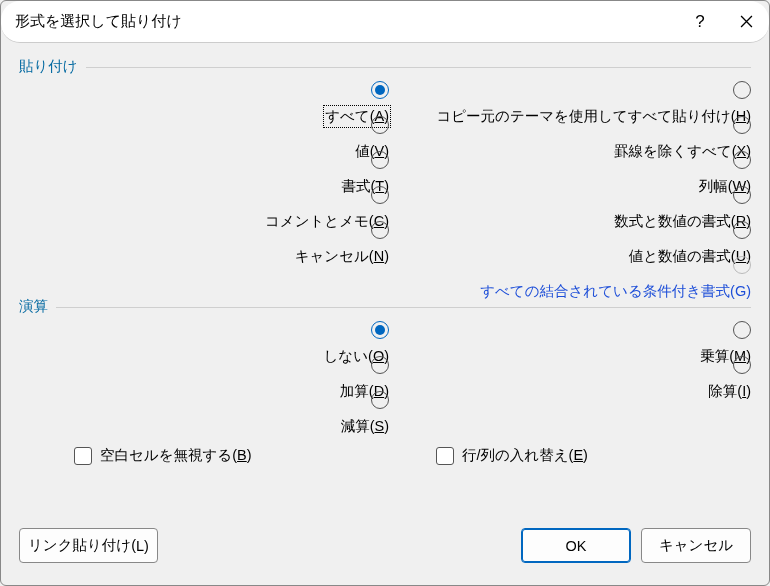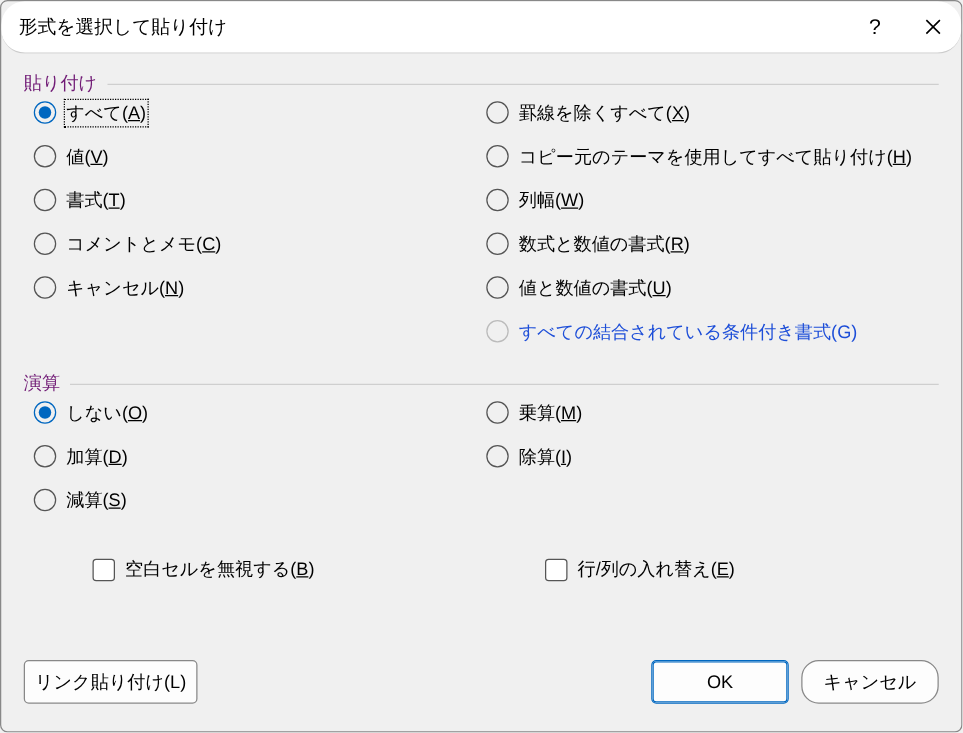--- a/index.html
+++ b/index.html
@@ -50,41 +50,42 @@
     position: relative;
     height: 20px;
     margin-bottom: 4px;
   }
   .group-header .label {
     position: absolute;
     left: 0; top: 0;
     background: #f0f0f0;
     padding-right: 8px;
     font-size: 14.5px;
-    color: #701a75;
+    color: #0369a1;
   }
   .group-header .line {
     position: absolute;
     left: 0; right: 0;
     top: 10px;
     height: 1px;
     background: #cfcfcf;
   }
   .options {
     display: grid;
     grid-template-columns: 1fr 1fr;
     column-gap: 0px;
     padding-left: 8px;
   }
   .radio-row {
     display: flex;
-    align-items: flex-start;
+    align-items: flex-end;
     height: 35px;
     gap: 8px;
     cursor: pointer;
+    flex-direction: column;
   }
   .radio-row.disabled { color: #1d4ed8; cursor: default; }
   .radio-circle {
     width: 18px; height: 18px;
     border: 1px solid #555;
     border-radius: 50%;
     display: flex; align-items: center; justify-content: center;
     flex: 0 0 auto;
   }
   .radio-row.selected .radio-circle {
@@ -145,21 +146,21 @@
     display: inline-flex;
     align-items: center;
     justify-content: center;
     white-space: nowrap;
   }
   .btn.ok {
     border: 1px solid #0067c0;
     box-shadow: inset 0 0 0 1px #0067c0;
     width: 110px;
   }
-  .btn.cancel { width: 110px; border-radius: 14px; }
+  .btn.cancel { width: 110px; }
   .spacer { flex: 1; }
 </style>
 </head>
 <body>
 
 <div class="window">
 
   <div class="titlebar">
     <div class="title">形式を選択して貼り付け</div>
     <div class="help">?</div>
@@ -198,25 +199,25 @@
               <span class="radio-label"><span>コメントとメモ(</span><span class="ul">C</span><span>)</span></span>
             </div>
             <div class="radio-row">
               <div class="radio-circle"></div>
               <span class="radio-label"><span>キャンセル(</span><span class="ul">N</span><span>)</span></span>
             </div>
           </div>
         <div id="paste-right">
             <div class="radio-row">
               <div class="radio-circle"></div>
+              <span class="radio-label"><span>コピー元のテーマを使用してすべて貼り付け(</span><span class="ul">H</span><span>)</span></span>
+            </div>
+            <div class="radio-row">
+              <div class="radio-circle"></div>
               <span class="radio-label"><span>罫線を除くすべて(</span><span class="ul">X</span><span>)</span></span>
-            </div>
-            <div class="radio-row">
-              <div class="radio-circle"></div>
-              <span class="radio-label"><span>コピー元のテーマを使用してすべて貼り付け(</span><span class="ul">H</span><span>)</span></span>
             </div>
             <div class="radio-row">
               <div class="radio-circle"></div>
               <span class="radio-label"><span>列幅(</span><span class="ul">W</span><span>)</span></span>
             </div>
             <div class="radio-row">
               <div class="radio-circle"></div>
               <span class="radio-label"><span>数式と数値の書式(</span><span class="ul">R</span><span>)</span></span>
             </div>
             <div class="radio-row">

